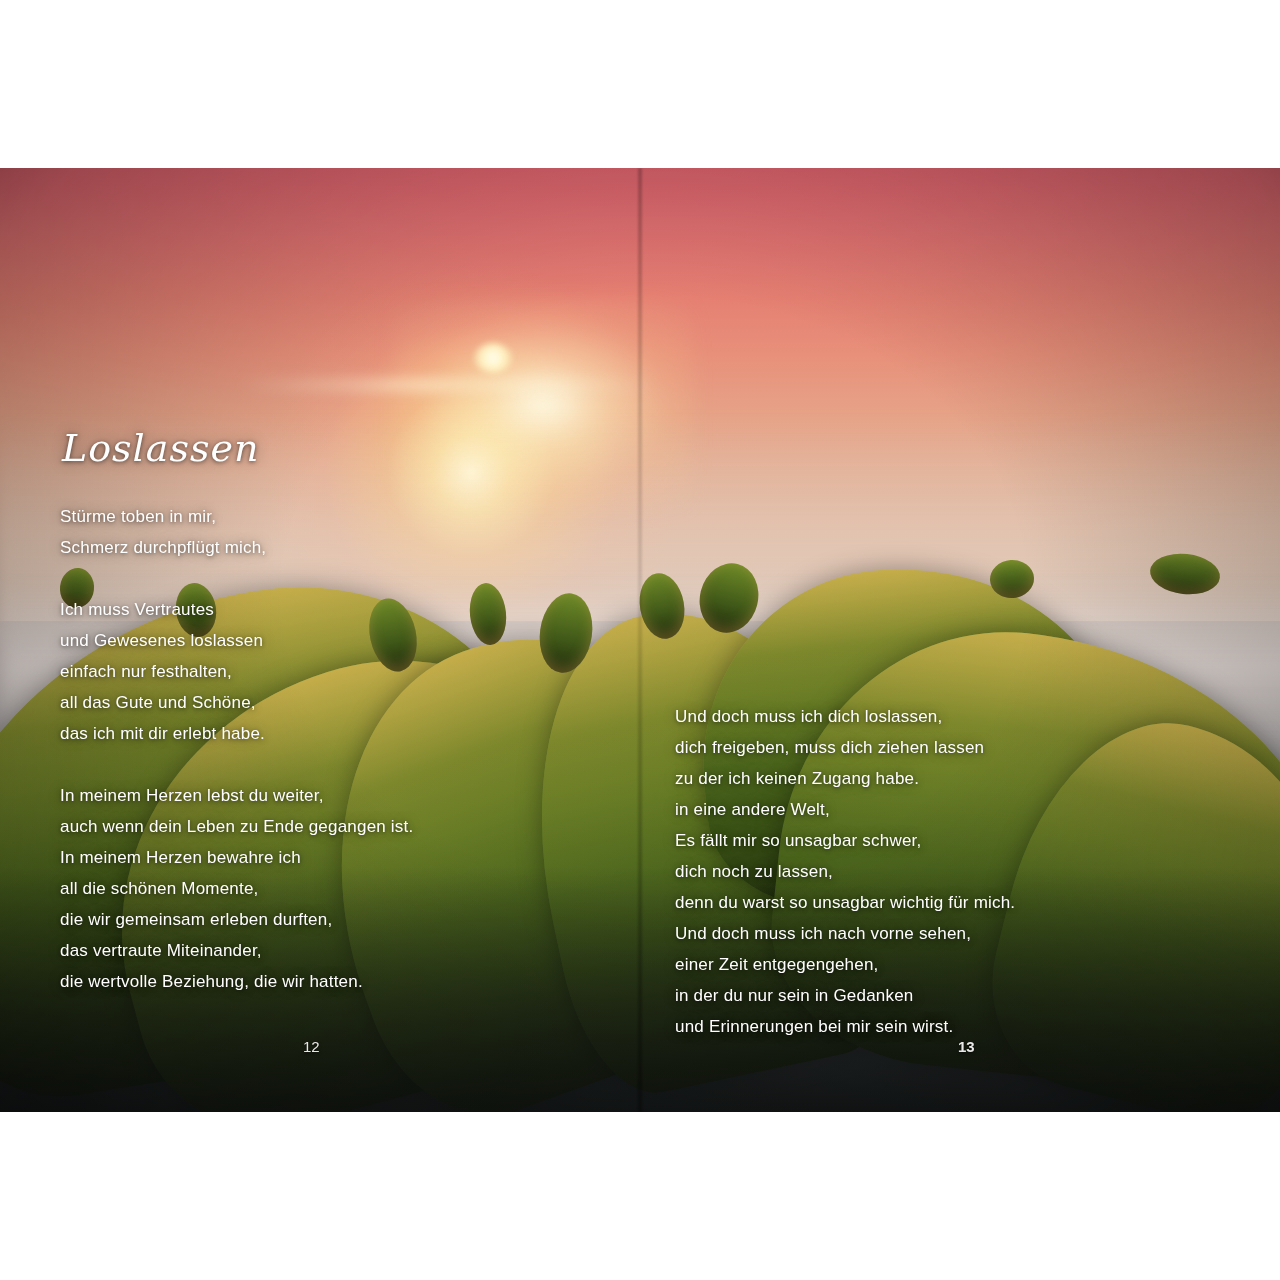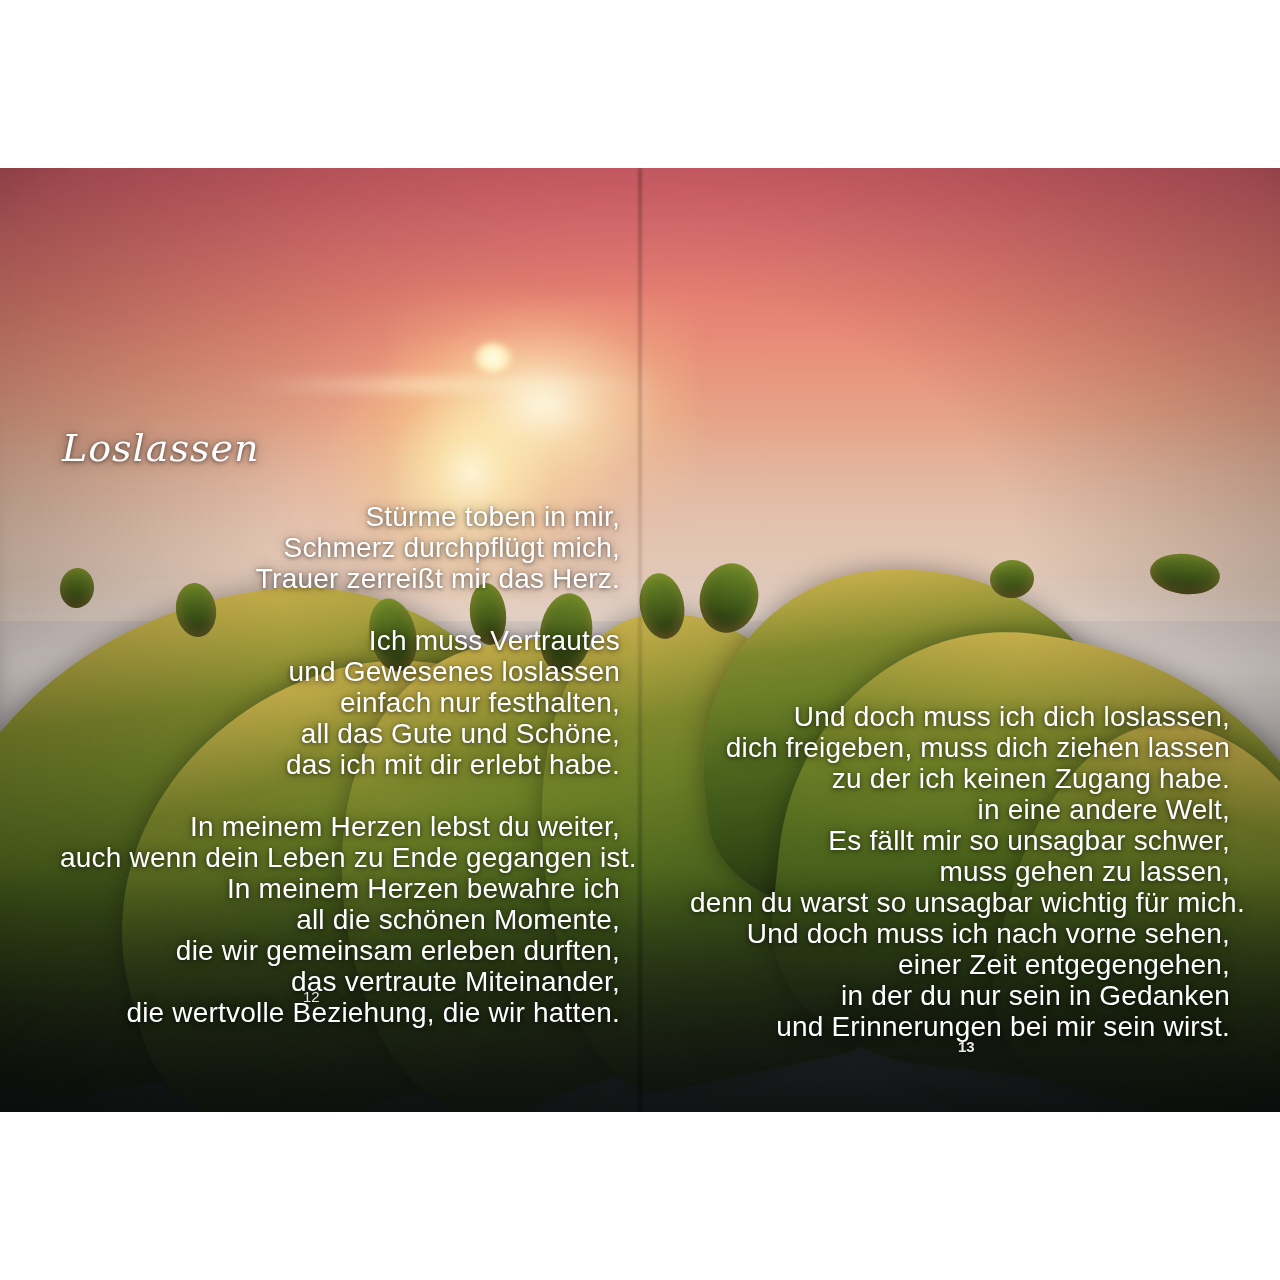--- a/index.html
+++ b/index.html
@@ -201,38 +201,37 @@
     position: absolute;
     left: 62px; top: 258px;
     font-family: "DejaVu Serif", serif;
     font-style: italic;
     font-size: 38px;
     letter-spacing: 1px;
     white-space: nowrap;
   }
   .col {
     position: absolute;
-    font-size: 28px;
+    font-size: 17px;
     line-height: 31px;
     letter-spacing: 0.2px;
-    text-align: right;
   }
   .col-left  { left: 60px; top: 333px; width: 560px; }
-  .col-right { left: 690px; top: 533px; width: 540px; }
+  .col-right { left: 675px; top: 533px; width: 540px; }
   .stanza { margin: 0 0 31px 0; }
   .stanza:last-child { margin-bottom: 0; }
   .line { display: block; white-space: pre; }
 
   .folio {
     position: absolute;
     font-size: 15px;
     color: #e9e9e9;
     text-shadow: 0 1px 3px rgba(0,0,0,0.6);
   }
-  .folio-left  { left: 303px; top: 820px; }
+  .folio-left  { left: 303px; top: 870px; }
   .folio-right { left: 958px; top: 870px; font-weight: bold; }
 </style>
 </head>
 <body>
 
 <div class="spread">
 
   <div class="sky"></div>
   <div class="sun-glow"></div>
   <div class="sun-core"></div>
@@ -264,21 +263,20 @@
   <div class="seam"></div>
 
   <div class="text-layer">
 
     <div class="poem-title">Loslassen</div>
 
     <div class="col col-left">
       <p class="stanza">
         <span class="line">Stürme toben in mir,</span>
         <span class="line">Schmerz durchpflügt mich,</span>
-        <span class="line">Trauer zerreißt mir das Herz.</span>
       </p>
       <p class="stanza">
         <span class="line">Ich muss Vertrautes</span>
         <span class="line">und Gewesenes loslassen</span>
         <span class="line">einfach nur festhalten,</span>
         <span class="line">all das Gute und Schöne,</span>
         <span class="line">das ich mit dir erlebt habe.</span>
       </p>
       <p class="stanza">
         <span class="line">In meinem Herzen lebst du weiter,</span>
@@ -291,21 +289,21 @@
       </p>
     </div>
 
     <div class="col col-right">
       <p class="stanza">
         <span class="line">Und doch muss ich dich loslassen,</span>
         <span class="line">dich freigeben, muss dich ziehen lassen</span>
         <span class="line">zu der ich keinen Zugang habe.</span>
         <span class="line">in eine andere Welt,</span>
         <span class="line">Es fällt mir so unsagbar schwer,</span>
-        <span class="line">muss gehen zu lassen,</span>
+        <span class="line">dich noch zu lassen,</span>
         <span class="line">denn du warst so unsagbar wichtig für mich.</span>
         <span class="line">Und doch muss ich nach vorne sehen,</span>
         <span class="line">einer Zeit entgegengehen,</span>
         <span class="line">in der du nur sein in Gedanken</span>
         <span class="line">und Erinnerungen bei mir sein wirst.</span>
       </p>
     </div>
 
     <div class="folio folio-left">12</div>
     <div class="folio folio-right">13</div>

